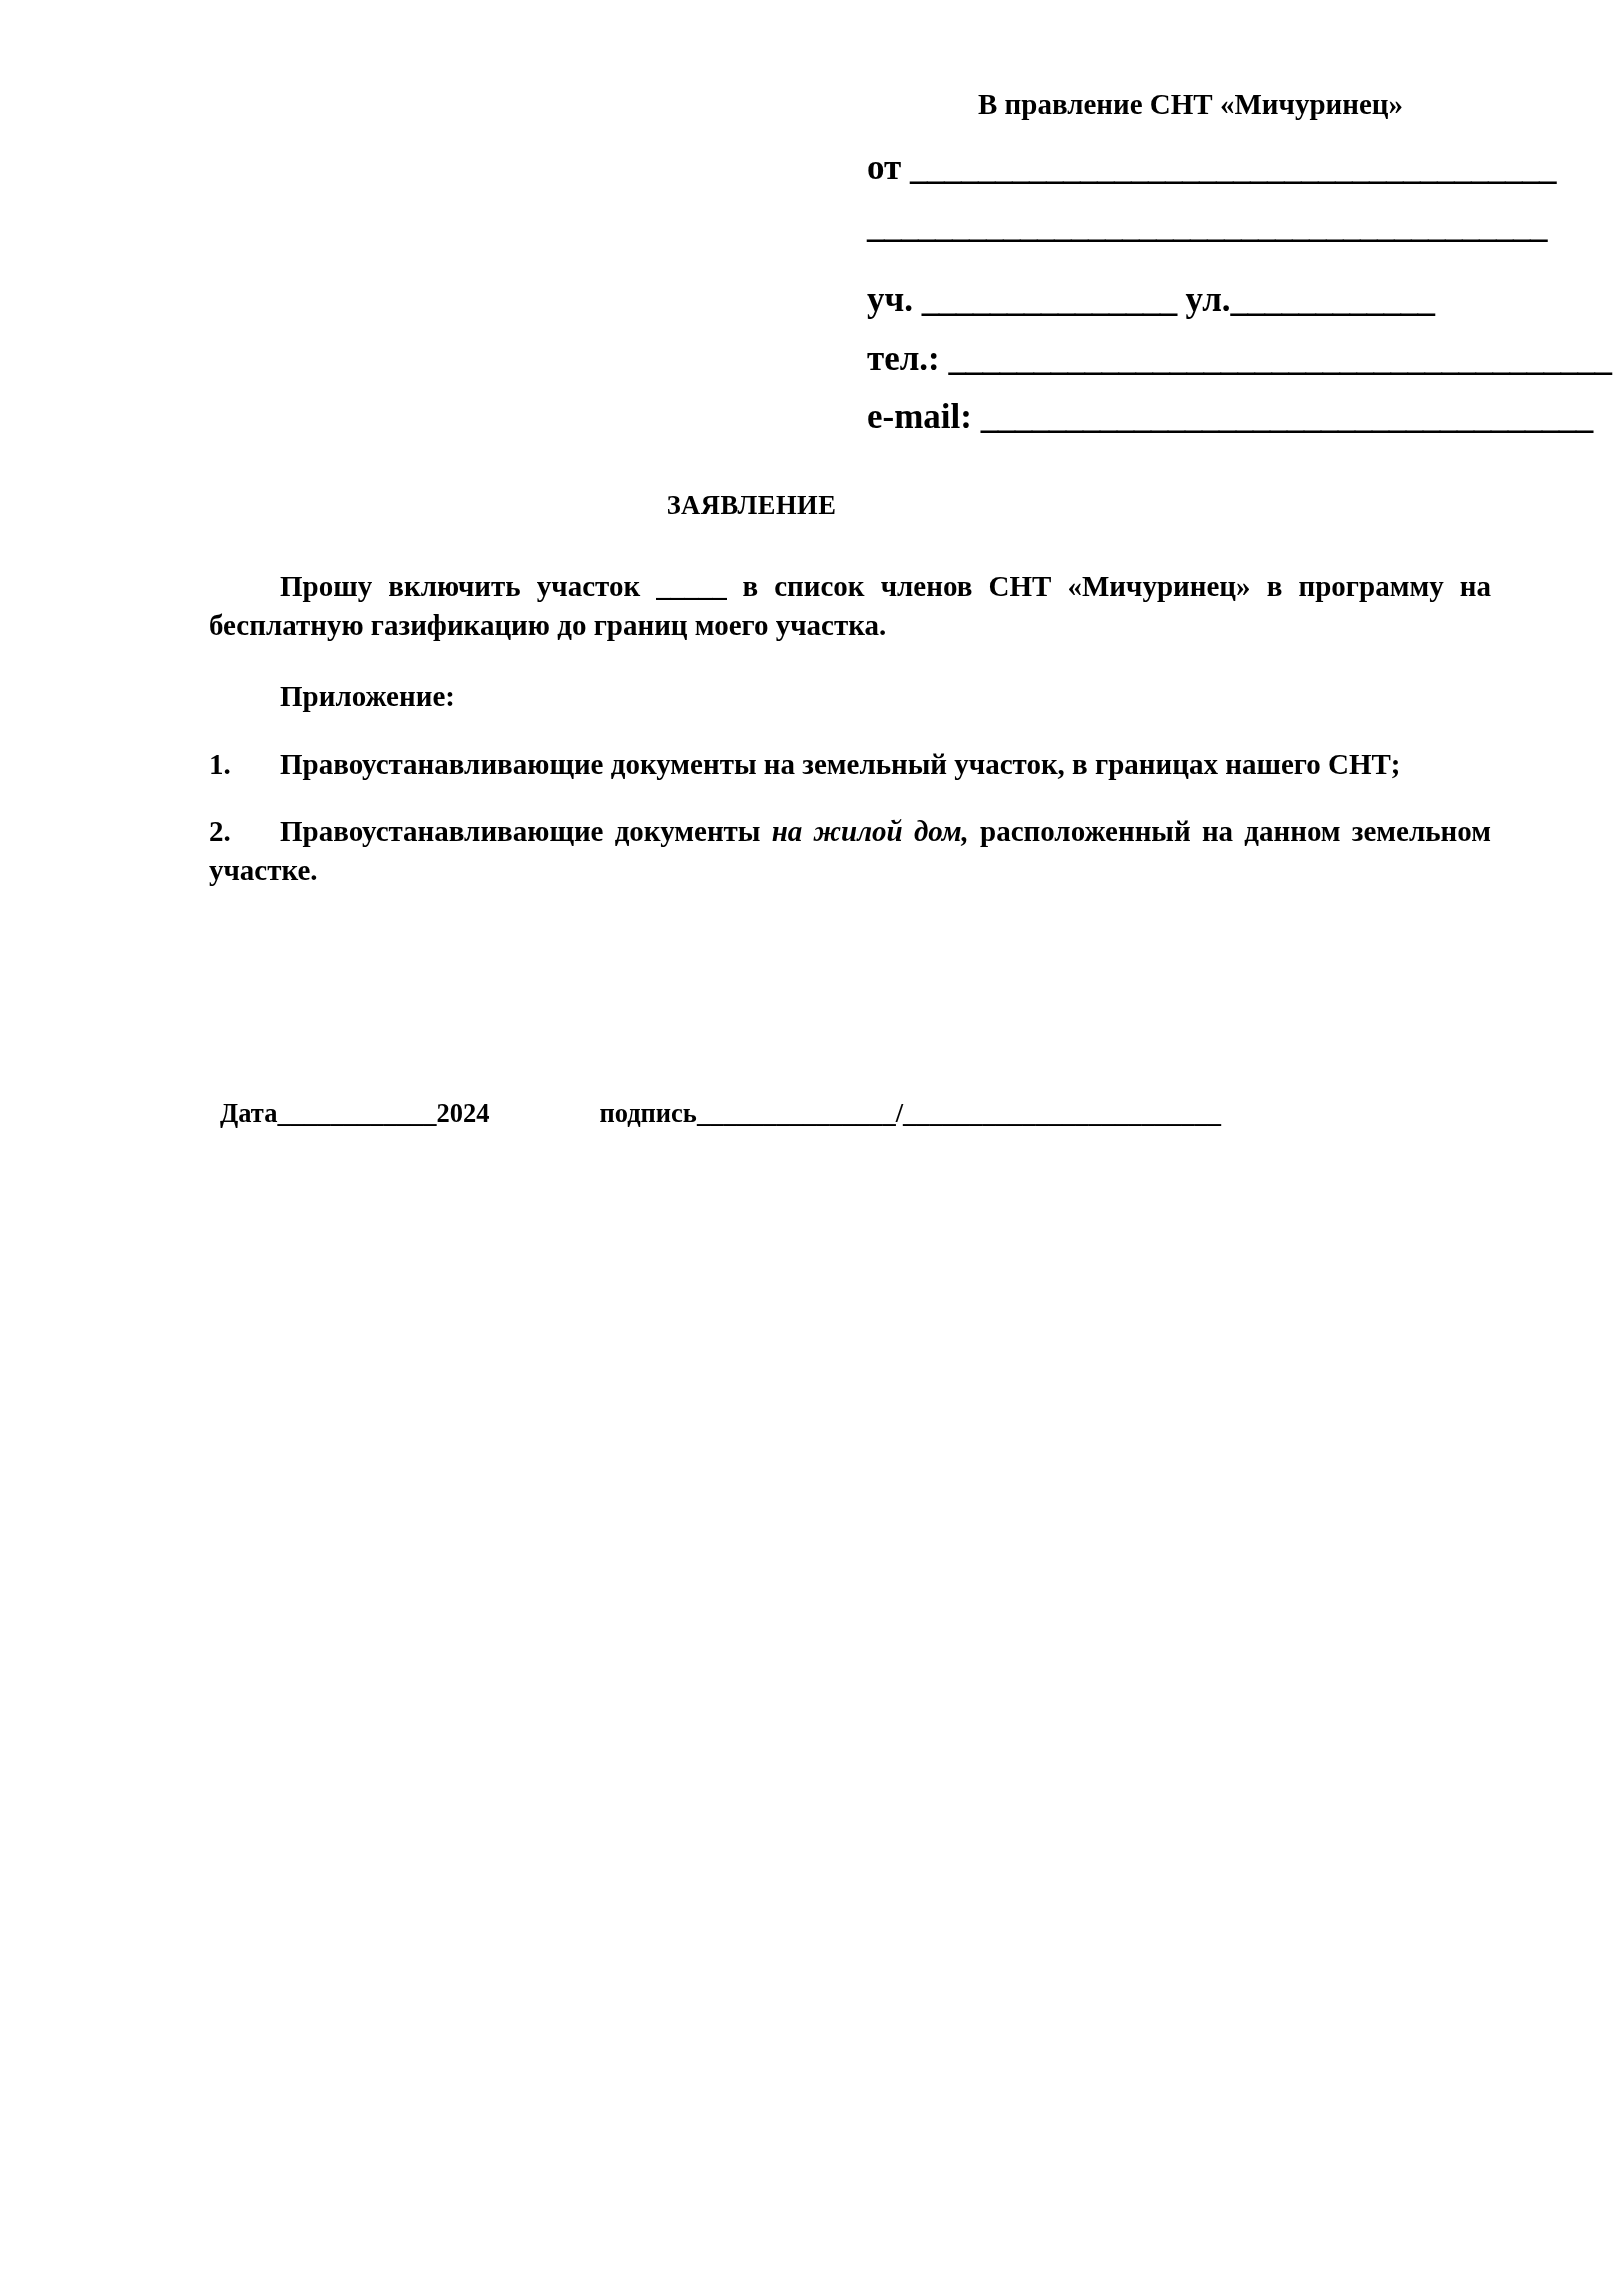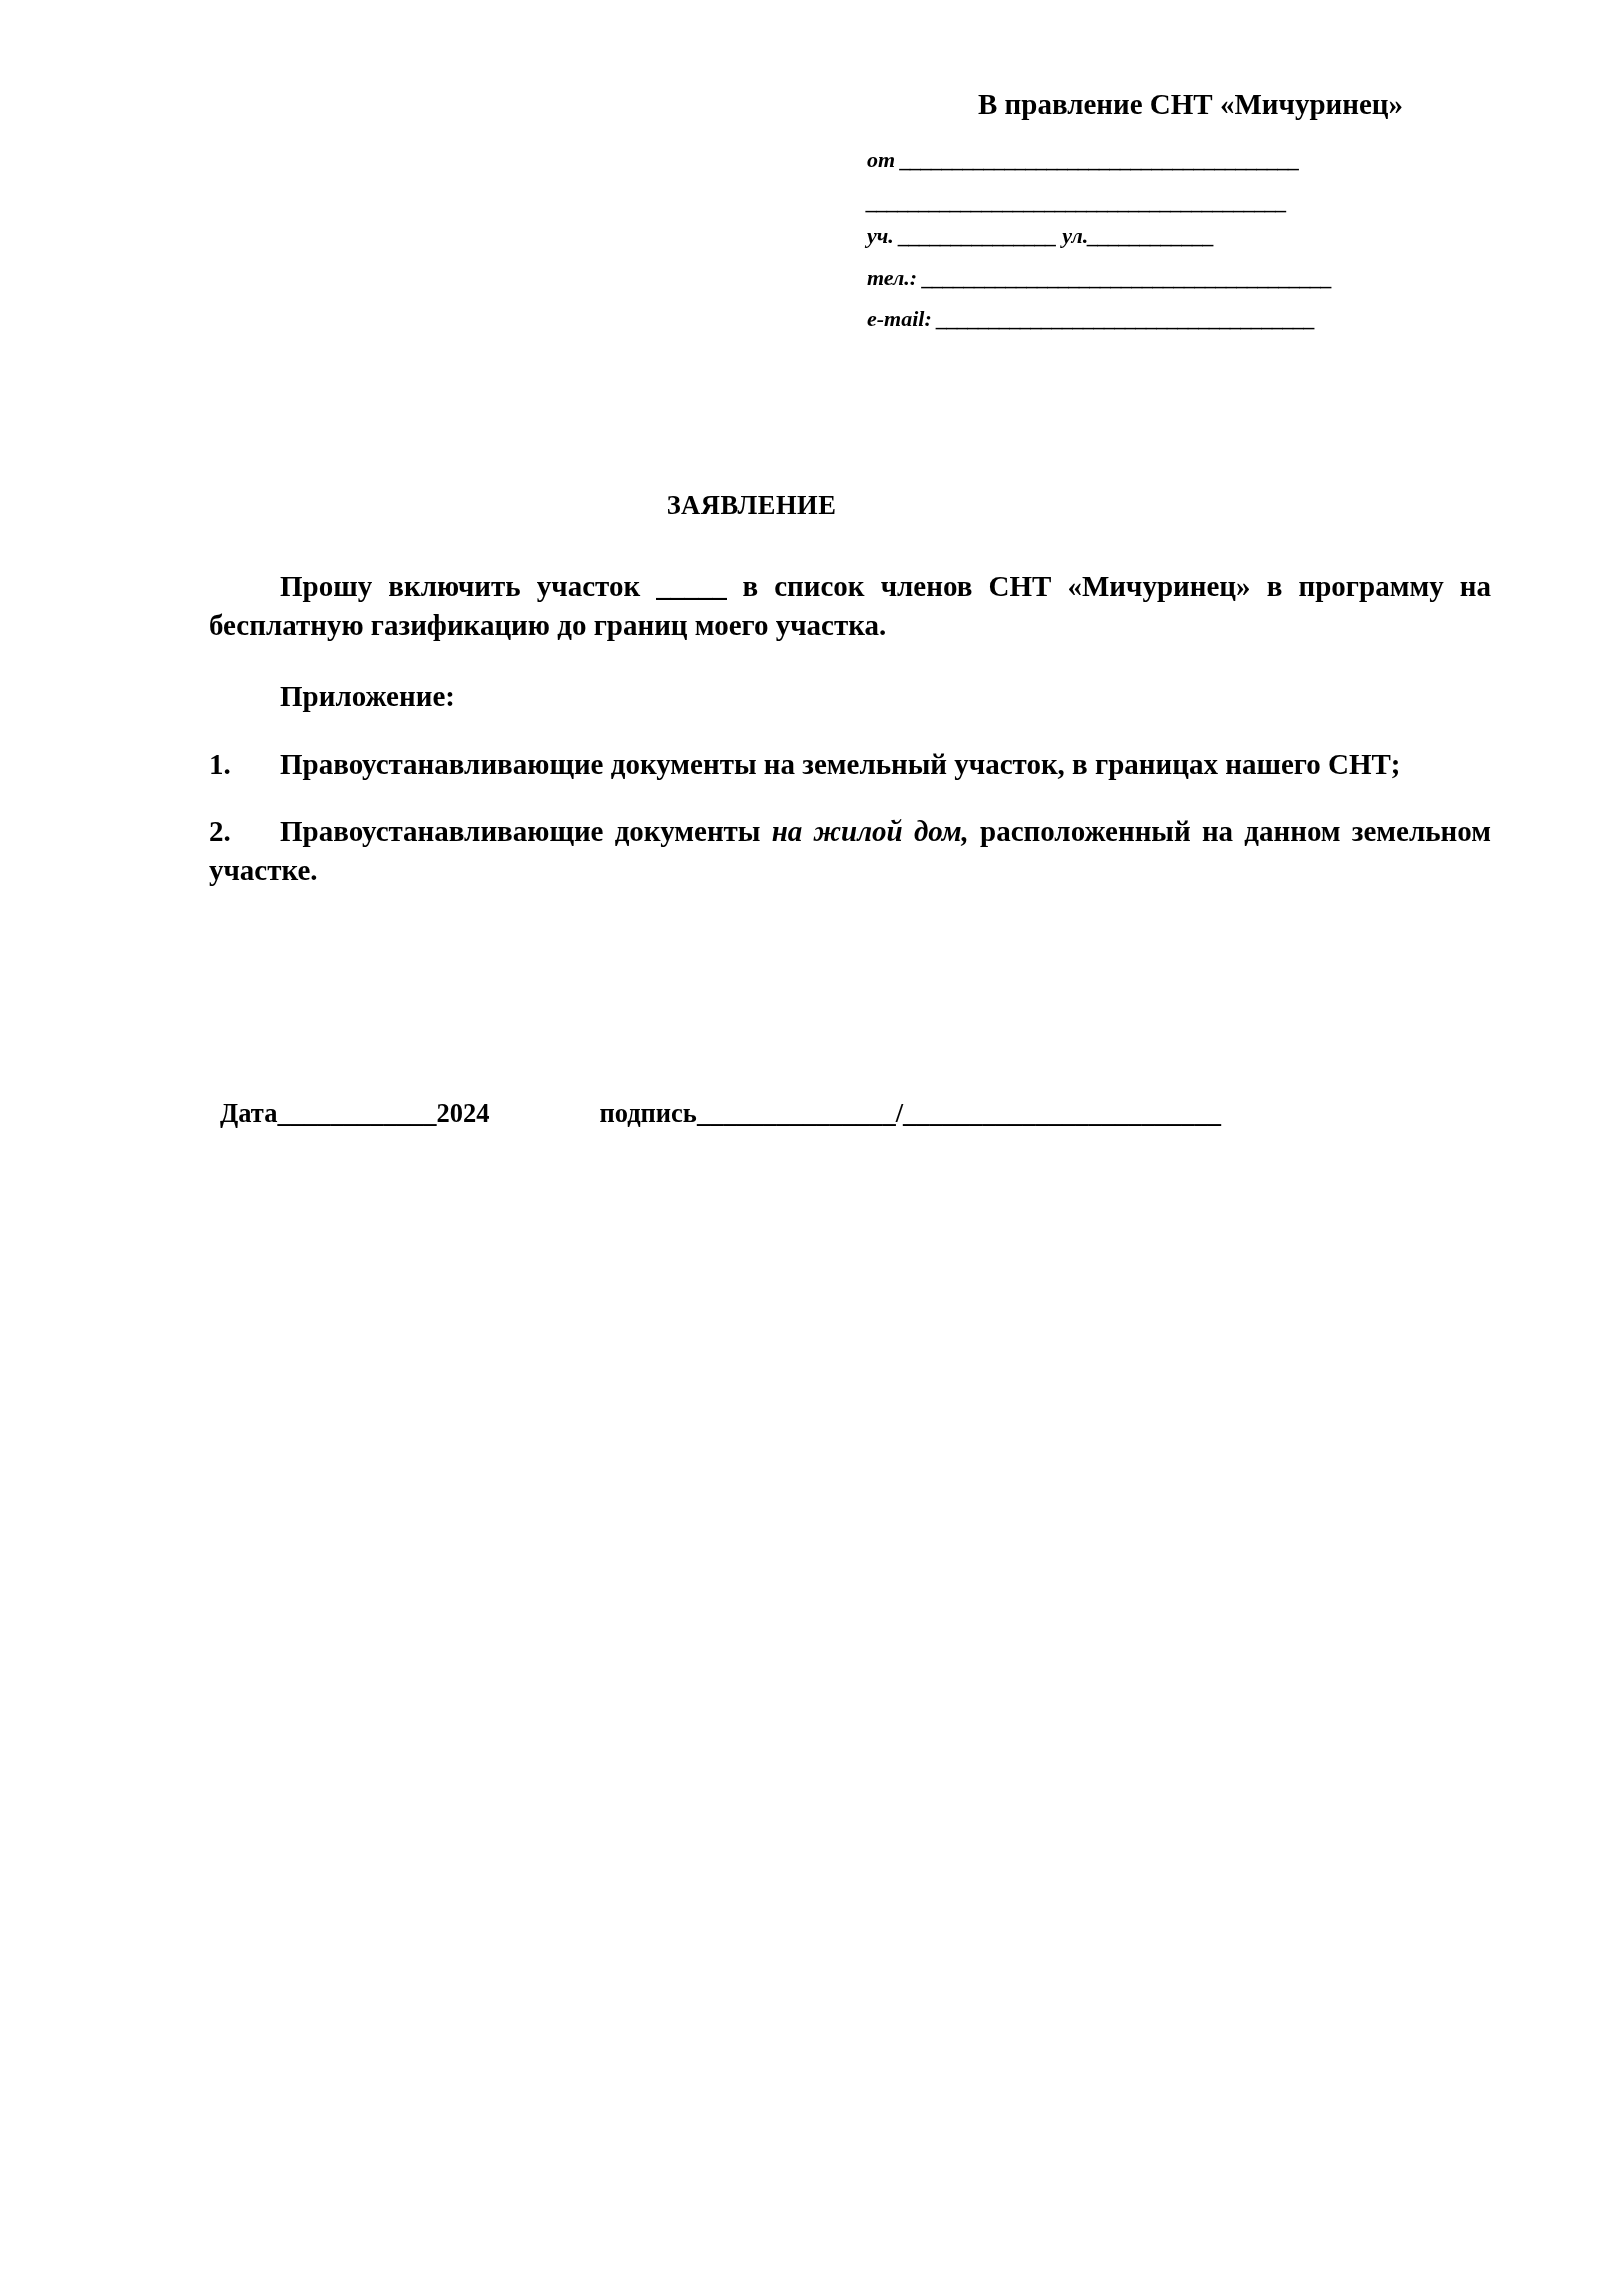--- a/index.html
+++ b/index.html
@@ -32,35 +32,34 @@
   .addressee-title {
     font-size: 29px;
     font-weight: bold;
     line-height: 1.25;
     text-align: center;
     white-space: nowrap;
     margin-bottom: 23.5px;
   }
 
   .field-row {
-    font-size: 22px;
+    font-size: 35px;
     font-weight: bold;
     line-height: 1.28;
     margin-bottom: 13.7px;
     white-space: nowrap;
     letter-spacing: 0px;
-    font-style: italic;
   }
 
   .field-row .rule {
     letter-spacing: -0.5px;
   }
 
   .field-row.solo {
-    margin-bottom: 6px;
+    margin-bottom: 29px;
   }
 
   
   .statement-heading {
     position: absolute;
     left: 0;
     top: 490px;
     width: 1621px;
     text-align: center;
     font-size: 26.5px;

